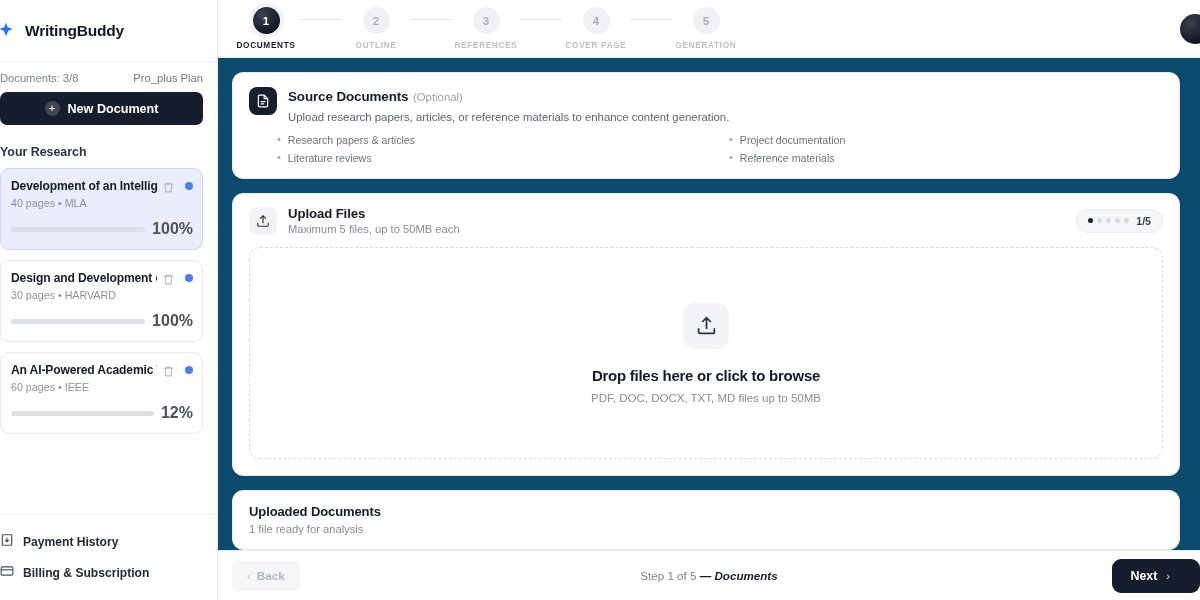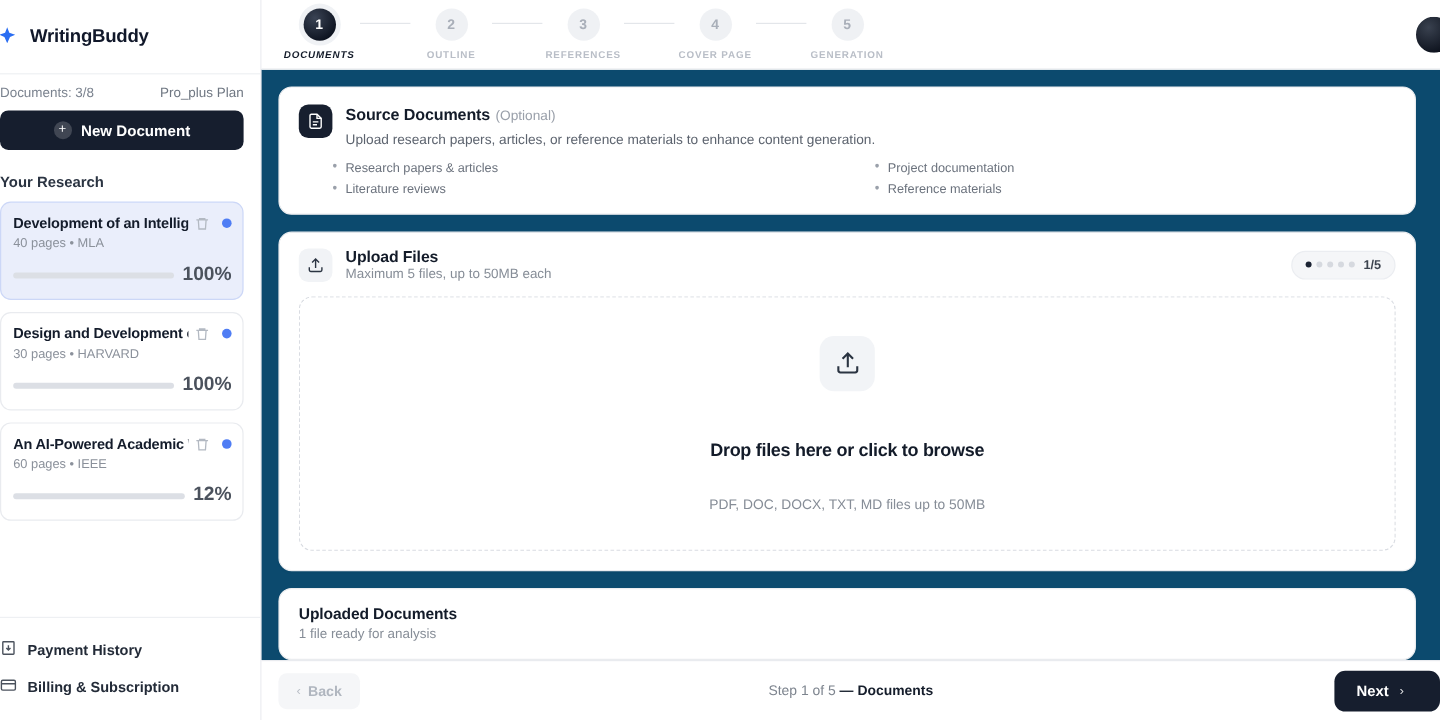--- a/index.html
+++ b/index.html
@@ -120,21 +120,21 @@
   }
   .step.active .step-circle {
     background: radial-gradient(circle at 35% 30%, #3a4354 0%, #0d1320 75%);
     color: #ffffff;
     box-shadow: 0 0 0 4px #f0f2f5;
   }
   .step-label {
     margin-top: 7px; font-size: 8.2px; font-weight: 700;
     letter-spacing: 0.7px; color: #b9bec7; white-space: nowrap;
   }
-  .step.active .step-label { color: #131b29; font-style: italic; }
+  .step.active .step-label { color: #131b29; }
   .step-line { width: 42px; height: 1px; background: #e3e6ea; margin-bottom: 18px; }
 
   .avatar {
     position: absolute; right: -12px; top: 12px;
     width: 34px; height: 34px; border-radius: 50%;
     background: radial-gradient(circle at 35% 30%, #39414f 0%, #0c111c 78%);
     border: 2px solid #ffffff;
     cursor: pointer;
   }
 
@@ -189,21 +189,21 @@
   }
   .dots { display: flex; gap: 4px; }
   .dots i { width: 5px; height: 5px; border-radius: 50%; background: #d6d9df; display: block; }
   .dots i.on { background: #1b2333; }
   .counter-text { font-size: 10.6px; font-weight: 600; color: #3c434e; }
 
   .dropzone {
     margin-top: 12px; flex: 1 1 auto; min-height: 0;
     border: 1.5px dashed #d9dce2; border-radius: 11px;
     display: flex; flex-direction: column; align-items: center; justify-content: center;
-    cursor: pointer; background: #ffffff; gap: 23px;
+    cursor: pointer; background: #ffffff;
   }
   .dz-icon {
     width: 46px; height: 46px; border-radius: 12px; background: #f2f4f7;
     display: flex; align-items: center; justify-content: center; color: #2b3442;
   }
   .dz-icon svg { width: 21px; height: 21px; }
   .dz-title { margin-top: 18px; font-size: 15px; font-weight: 700; color: #131b29; letter-spacing: -0.25px; }
   .dz-sub { margin-top: 8px; font-size: 11.5px; color: #868d97; }
 
   
@@ -221,21 +221,21 @@
   .back-btn {
     display: flex; align-items: center; gap: 6px;
     background: #f5f6f8; border: none; border-radius: 7px;
     padding: 8px 15px; font-size: 11.8px; font-weight: 600; color: #b0b6bf;
     font-family: inherit; cursor: pointer;
   }
   .step-text {
     position: absolute; left: 50%; transform: translateX(-50%);
     font-size: 11.6px; color: #7d848e;
   }
-  .step-text b { color: #151d2b; font-weight: 700; }
+  .step-text b { color: #151d2b; font-weight: 700; font-style: italic; }
   .next-btn {
     margin-left: auto;
     display: flex; align-items: center; gap: 9px;
     background: #161e2e; color: #ffffff;
     border: none; border-radius: 9px;
     padding: 10px 18px; font-size: 12.4px; font-weight: 700;
     font-family: inherit; cursor: pointer;
     margin-right: -16px; padding-right: 30px;
   }
   .chev { font-size: 11px; font-weight: 400; opacity: 0.85; }

